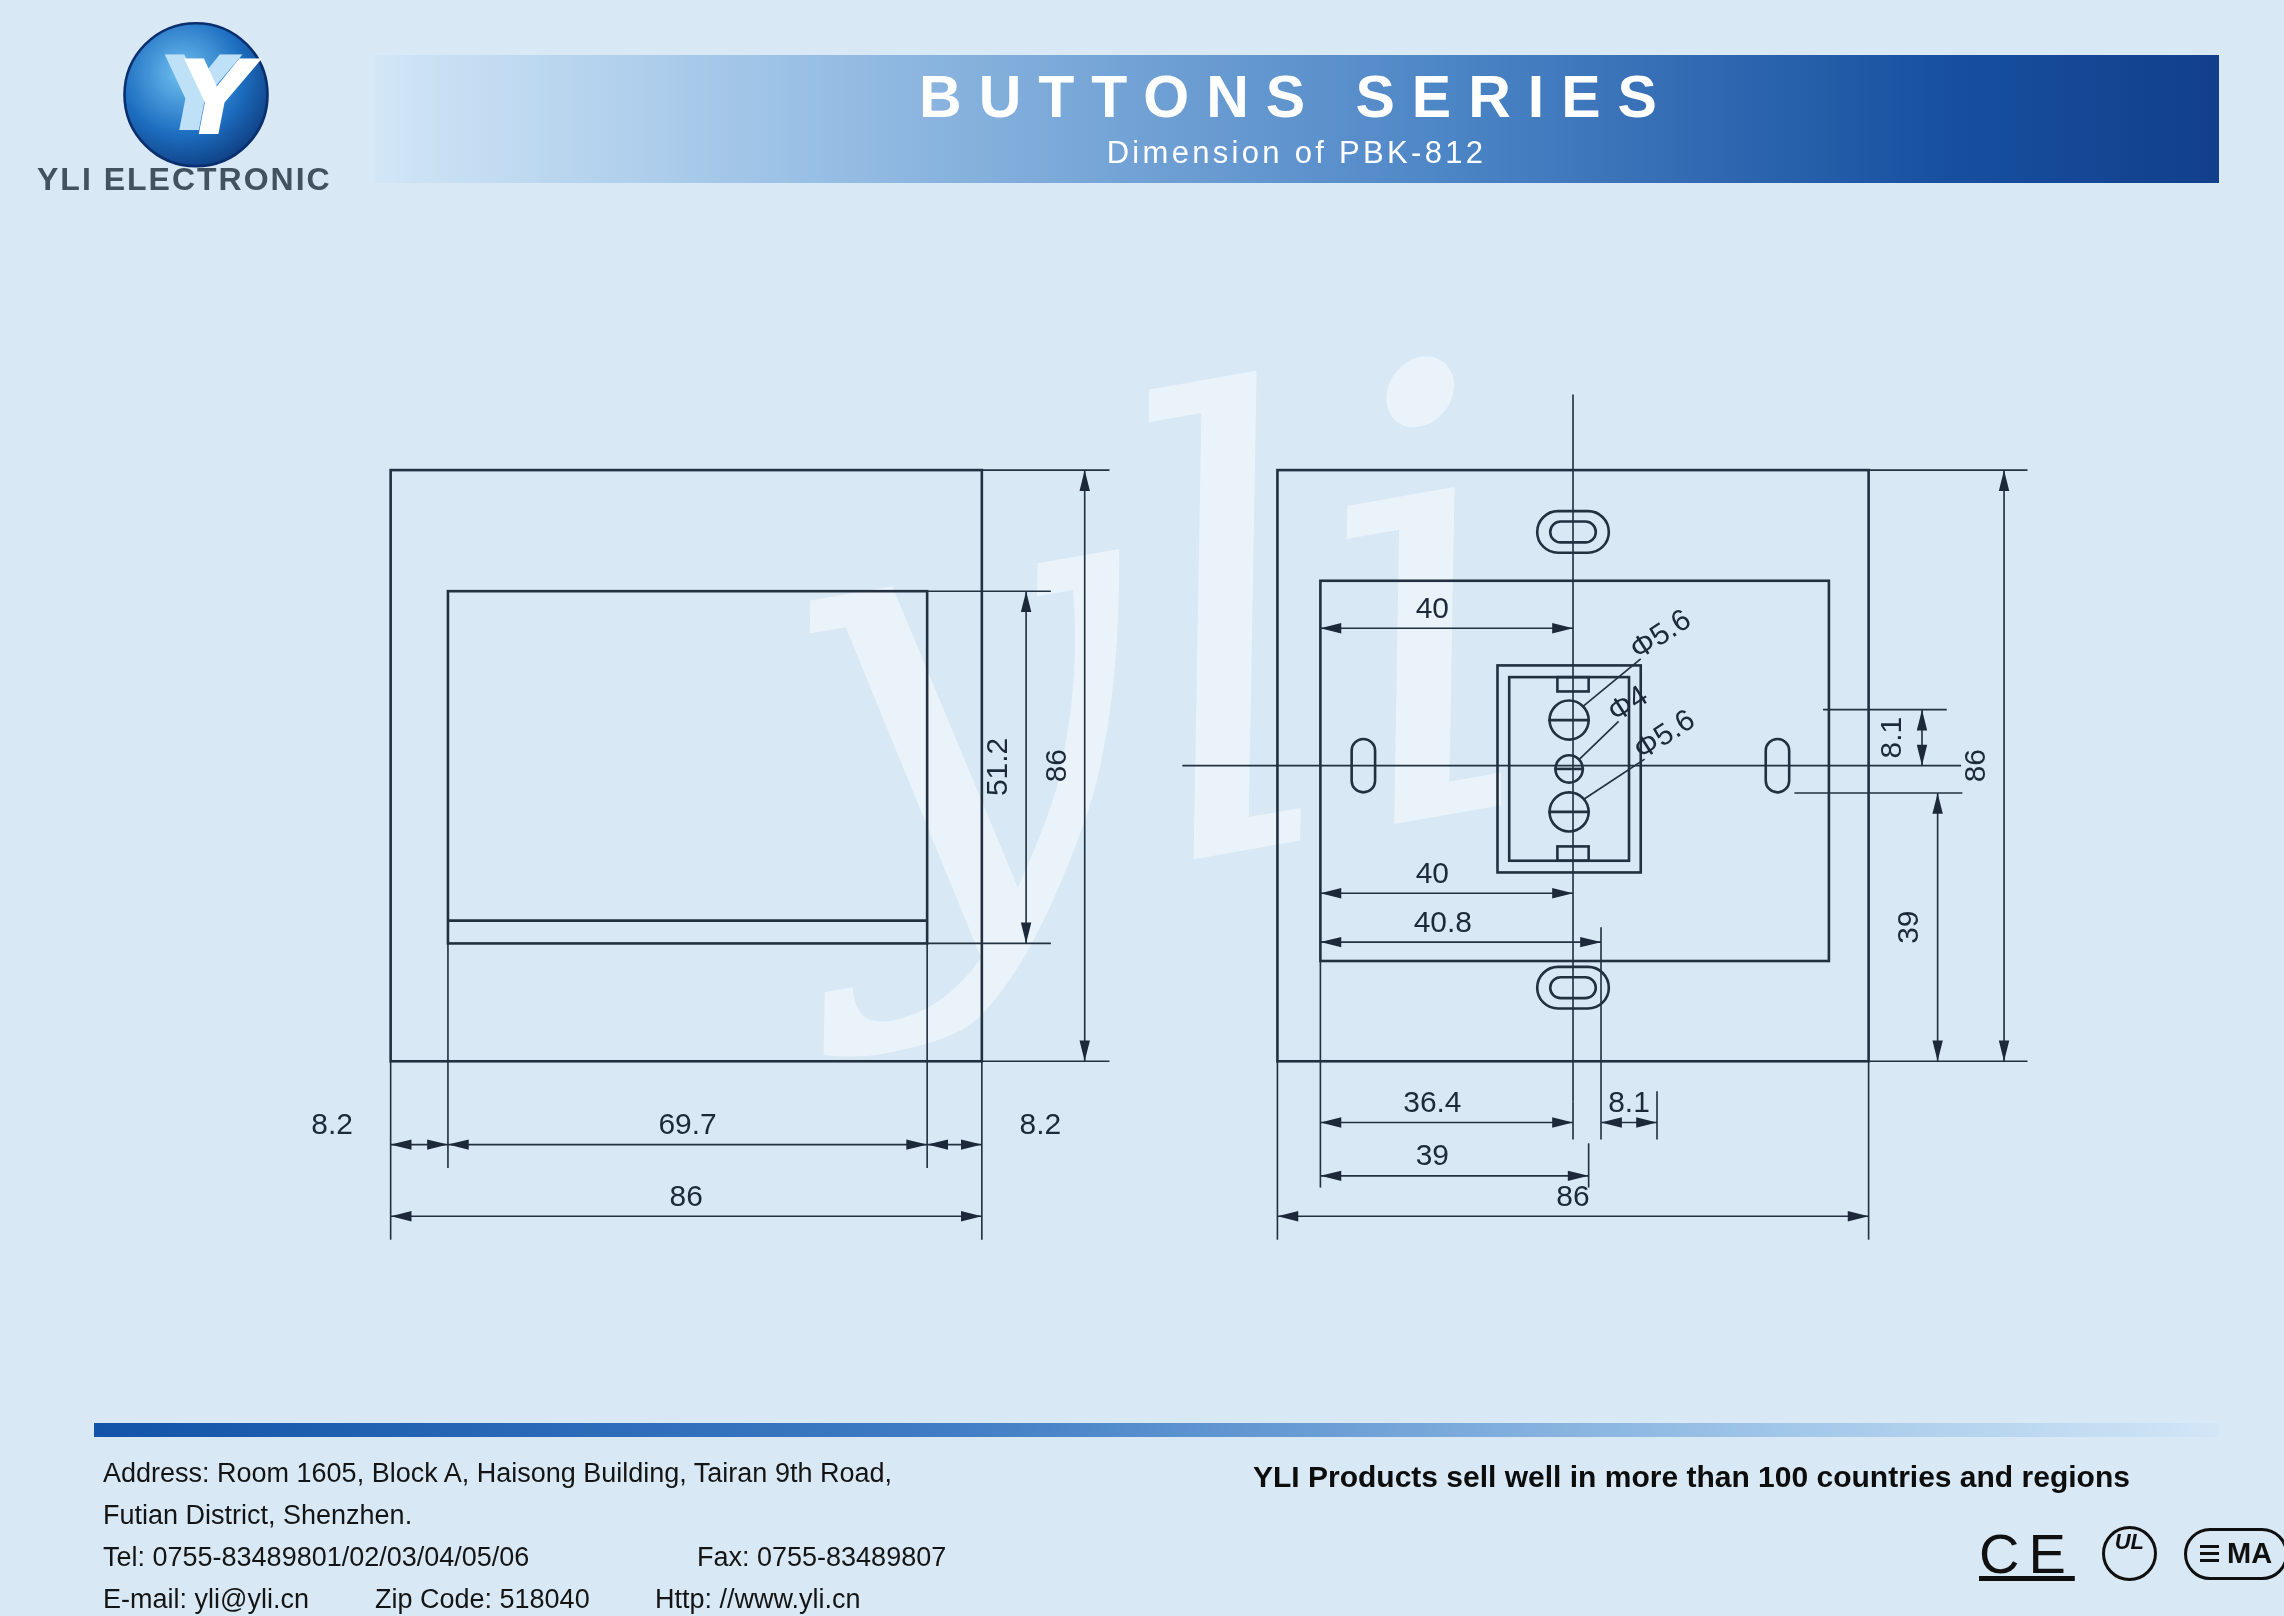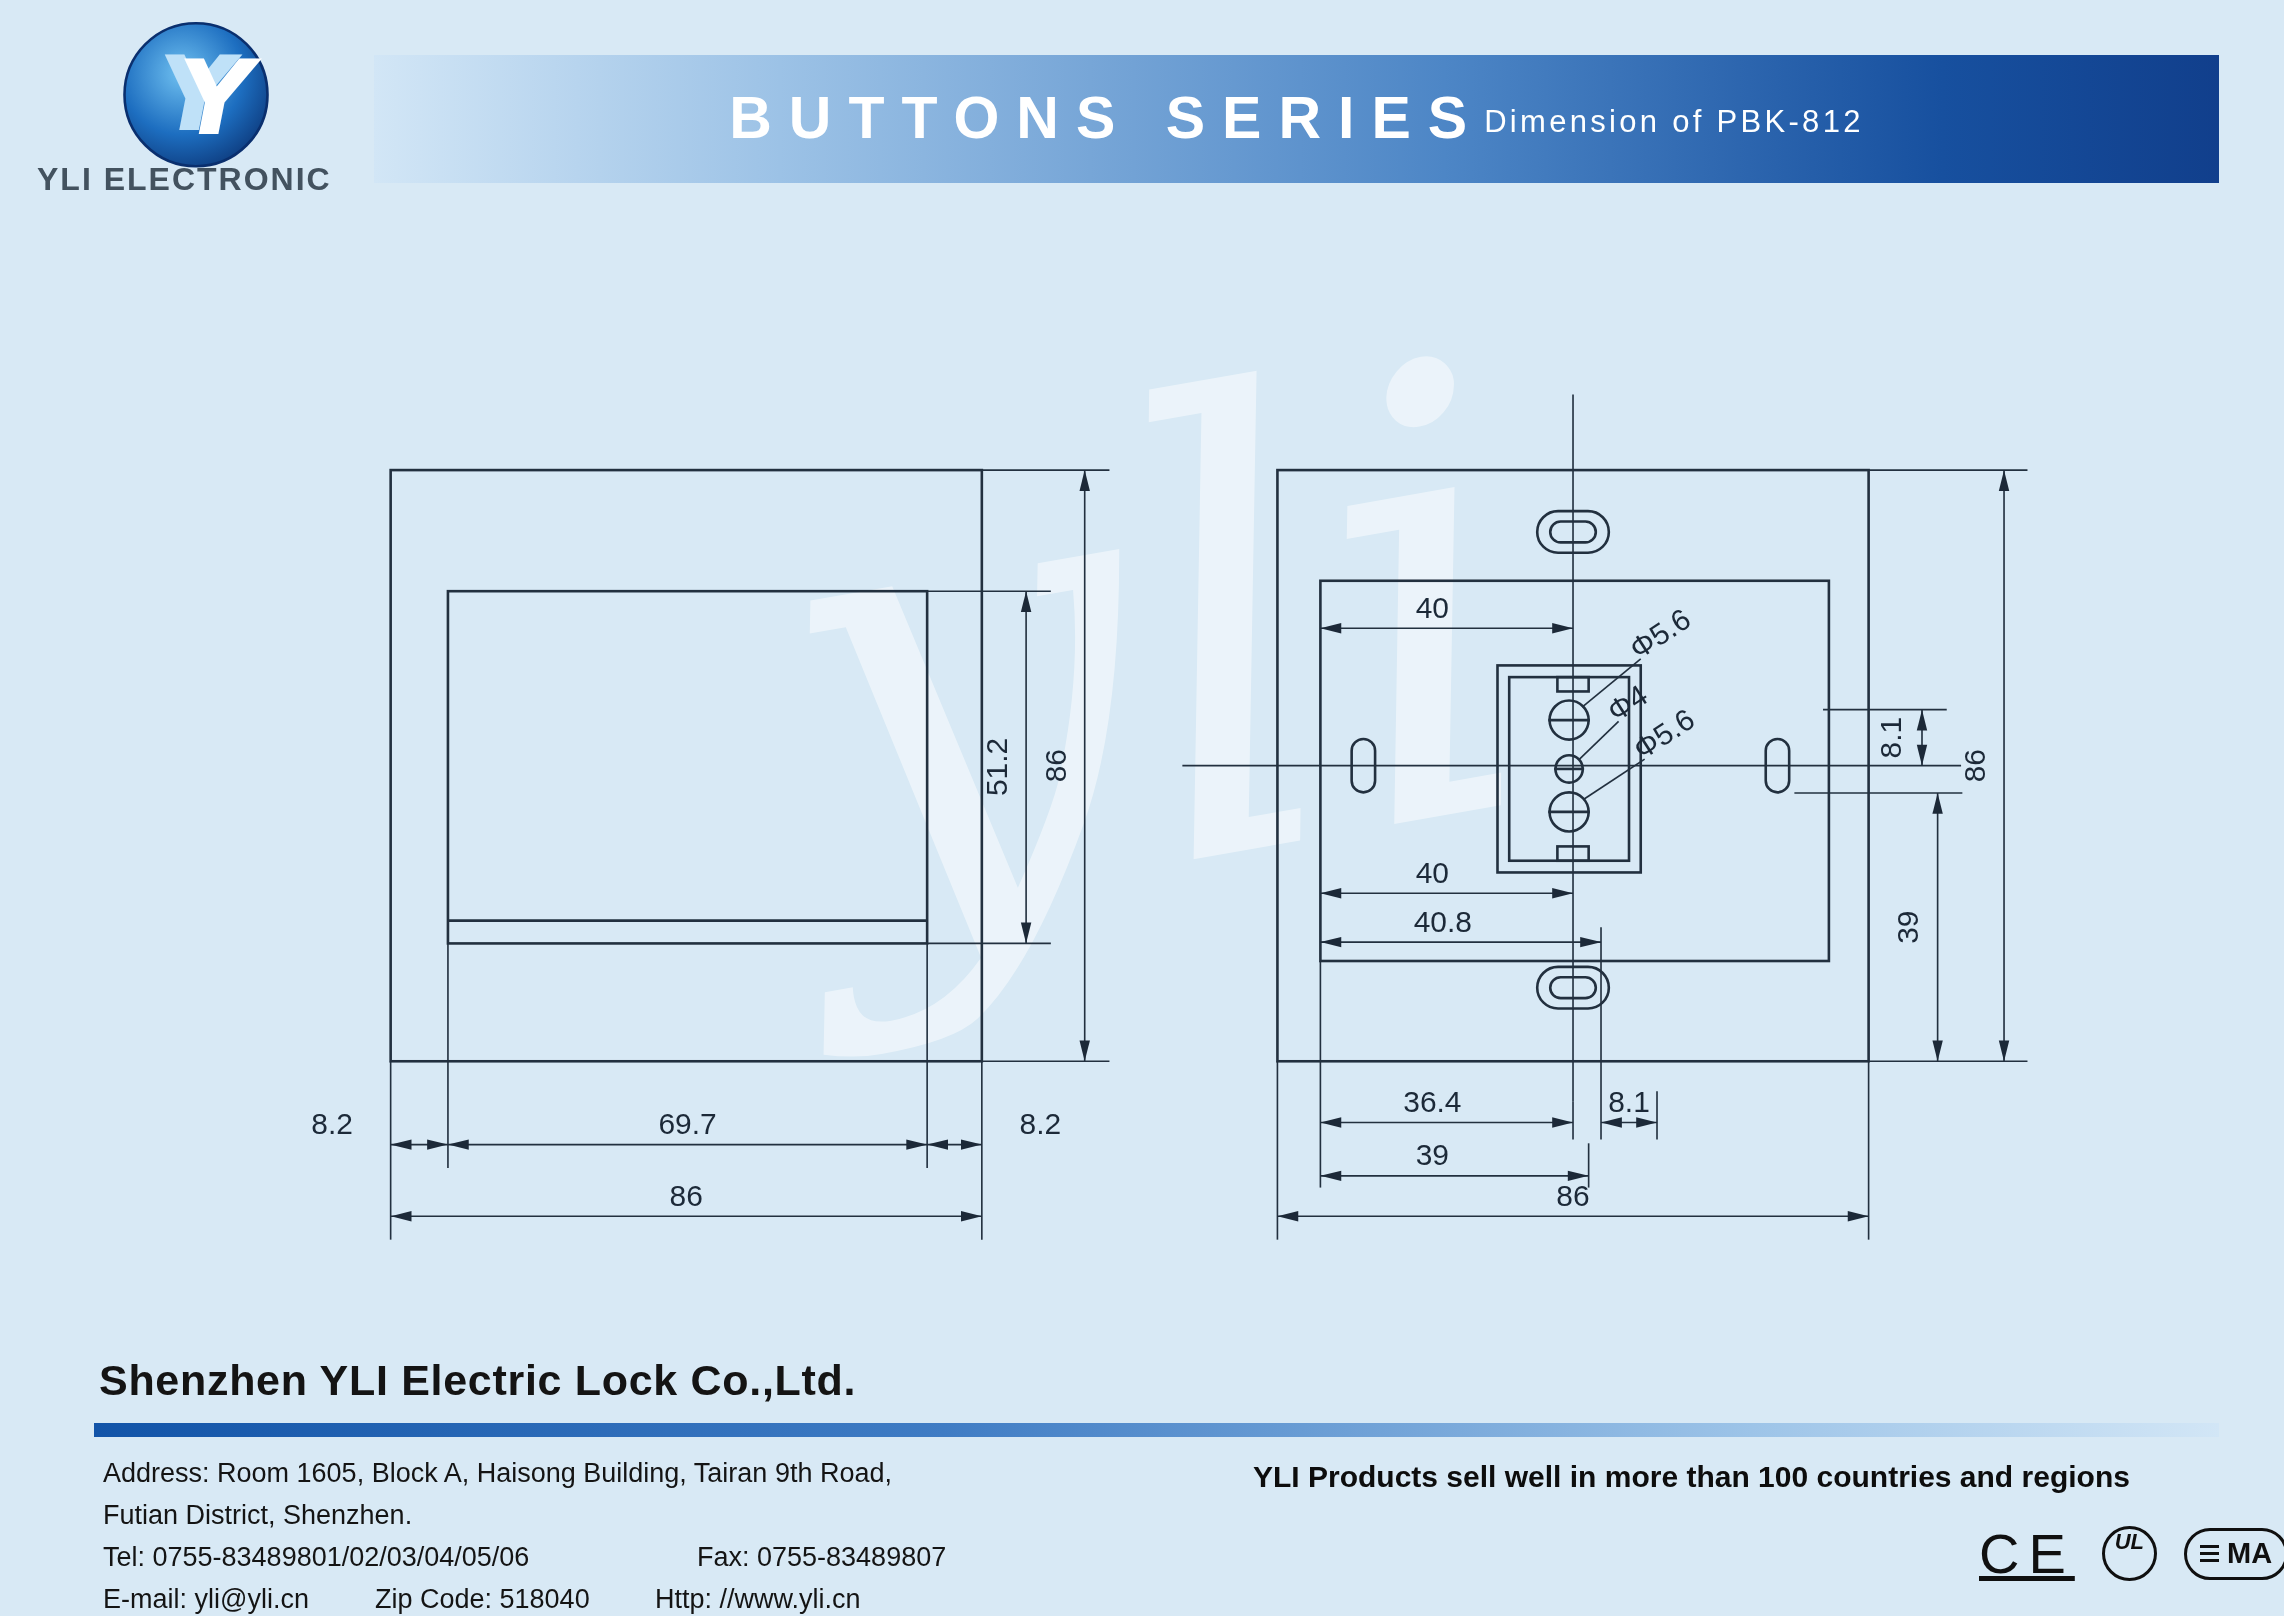--- a/index.html
+++ b/index.html
@@ -9,21 +9,21 @@
   .watermark { position:absolute; left:781px; top:339px; font-family:"DejaVu Serif", serif;
     font-style:italic; font-size:619px; line-height:1; color:rgba(255,255,255,0.48);
     transform:rotate(-10deg); user-select:none; }
 
   .logo { position:absolute; left:118px; top:18px; }
   .brand { position:absolute; left:37px; top:161px; font-size:32px; font-weight:bold;
     letter-spacing:2px; color:#43525f; }
 
   .banner { position:absolute; left:374px; top:55px; width:1845px; height:128px;
     background:linear-gradient(90deg,#d2e6f6 0%,#9cc2e6 22%,#4d86c6 58%,#17509f 85%,#113f8c 100%);
-    display:flex; flex-direction:row; align-items:center; justify-content:center; }
+    display:flex; flex-direction:column; align-items:center; justify-content:center; }
   .banner-title { color:#ffffff; font-size:59px; font-weight:bold; letter-spacing:17px; line-height:1.05; }
   .banner-sub { color:#ffffff; font-size:31px; letter-spacing:3.3px; margin-top:5.2px; }
 
   .drawing-svg { position:absolute; left:0; top:0; }
   .ln { fill:none; stroke:#22303f; stroke-width:4; }
   .dim { fill:none; stroke:#22303f; stroke-width:2.5; }
   .dimt { font-family:"Liberation Sans", sans-serif; font-size:46px; fill:#1c2938; text-anchor:middle; }
   .dimt-start { text-anchor:start; }
 
   .company { position:absolute; left:99px; top:1356px; font-size:43px; font-weight:bold;
@@ -187,21 +187,20 @@
       <text class="dimt" x="2200" y="1356">40</text>
       <text class="dimt" x="2216" y="1431">40.8</text>
       <text class="dimt" transform="translate(2946,1424) rotate(-90)">39</text>
       <text class="dimt" x="2200" y="1708">36.4</text>
       <text class="dimt" x="2502" y="1708">8.1</text>
       <text class="dimt" x="2200" y="1790">39</text>
       <text class="dimt" x="2416" y="1852">86</text>
     </g>
   </svg>
 
-  <div class="company">Shenzhen YLI Electric Lock Co.,Ltd.</div>
   <div class="rule"></div>
 
   <div class="addr">
     <div class="row">Address: Room 1605, Block A, Haisong Building, Tairan 9th Road,</div>
     <div class="row">Futian District, Shenzhen.</div>
     <div class="row">
       <span class="tel">Tel: 0755-83489801/02/03/04/05/06</span>
       <span>Fax: 0755-83489807</span>
     </div>
     <div class="row">

